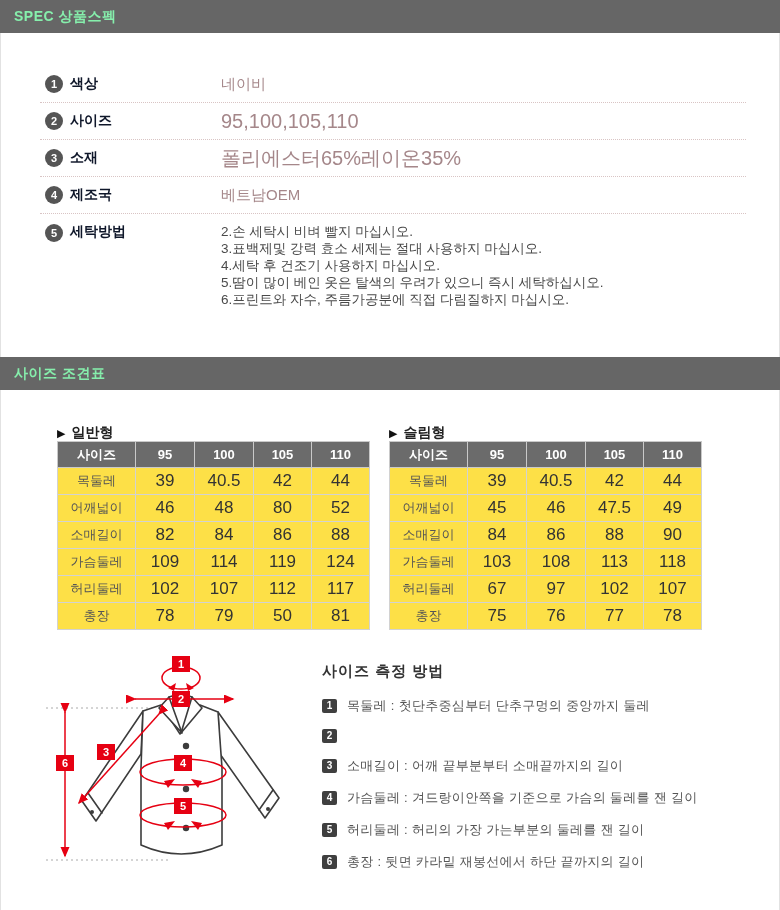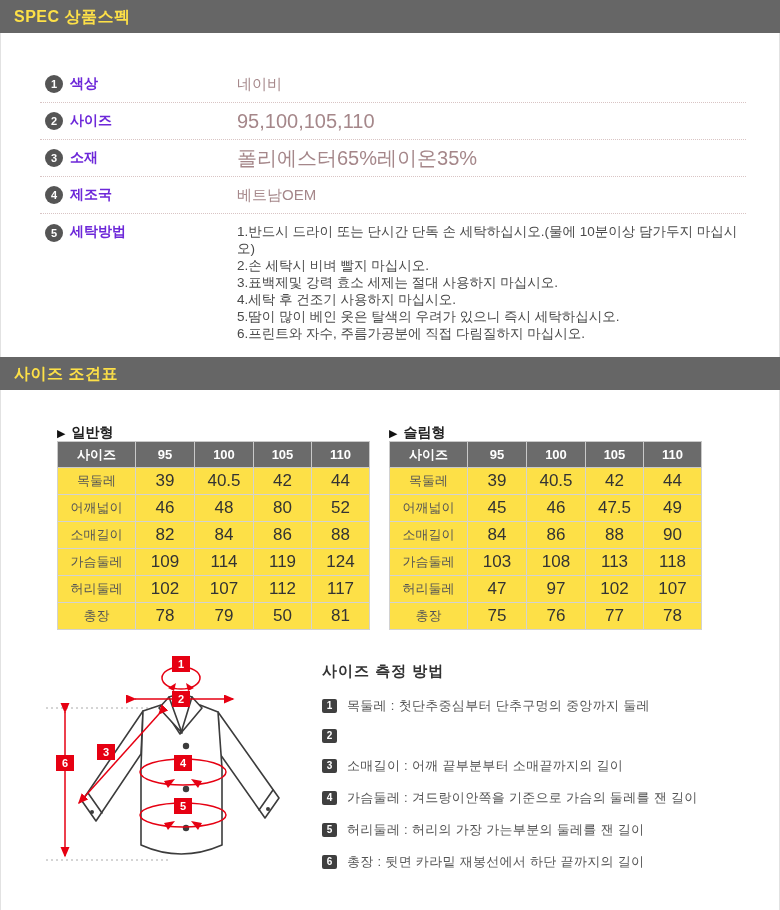--- a/index.html
+++ b/index.html
@@ -1,33 +1,33 @@
 <!DOCTYPE html>
 <html><head>
 <meta charset="utf-8">
 <style>
   * { margin:0; padding:0; box-sizing:border-box; }
   body { background:#fff; font-family:"Liberation Sans","DejaVu Sans",sans-serif; }
   #page { position:relative; width:780px; height:910px; background:#fff; overflow:hidden; }
   #side-borders { position:absolute; inset:0; border-left:1px solid #e2e2e2; border-right:1px solid #e2e2e2; z-index:1; pointer-events:none; }
 
-  .section-bar { position:absolute; left:0; width:780px; height:33px; background:#666666; color:#fde047;
-    font-size:16px; font-weight:bold; line-height:33px; padding-left:14px; letter-spacing:.5px; z-index:2; }
+  .section-bar { position:absolute; left:0; width:780px; height:33px; background:#666666; color:#86efac;
+    font-size:14px; font-weight:bold; line-height:33px; padding-left:14px; letter-spacing:.5px; z-index:2; }
   #bar-spec { top:0; }
   #bar-size { top:357px; }
 
   
   #spec-rows { position:absolute; top:66px; left:40px; right:34px; z-index:2; }
   .spec-row { display:flex; align-items:center; min-height:37px; border-bottom:1px dotted #d9c4c4; }
   .spec-row.tall { align-items:flex-start; border-bottom:none; padding-top:9px; }
   .num-circle { flex:0 0 auto; width:18px; height:18px; border-radius:50%; background:#555;
     color:#fff; font-size:11px; font-weight:bold; text-align:center; line-height:18px; margin-left:5px; }
   .spec-row.tall .num-circle { margin-top:1px; }
-  .spec-label { flex:0 0 auto; width:151px; margin-left:7px; color:#6d28d9; font-size:14px; font-weight:bold; }
-  .spec-value { color:#a5878a; font-size:15px;margin-left:16px; }
+  .spec-label { flex:0 0 auto; width:151px; margin-left:7px; color:#0f172a; font-size:14px; font-weight:bold; }
+  .spec-value { color:#a5878a; font-size:15px; }
   .spec-value.bold { font-weight:normal; font-size:20px; }
   .spec-value .wash-line { color:#4a4a4a; font-size:13.5px; line-height:17px; }
 
   
   .table-title { position:absolute; top:424px; font-size:14px; font-weight:bold; color:#222; z-index:2; }
   #title-regular { left:57px; } #title-slim { left:389px; }
   .table-title .tri { font-size:11px; margin-right:6px; color:#111; }
   .size-table { position:absolute; top:441px; width:312px; border-collapse:collapse; table-layout:fixed; z-index:2; }
   #table-regular { left:57px; } #table-slim { left:389px; }
   .size-table th { background:#6b6b6b; color:#fff; font-size:13px; font-weight:bold; height:26px; border:1px solid #c9c9c9; }
@@ -80,21 +80,20 @@
       </div>
       <div class="spec-row">
         <span class="num-circle">4</span>
         <span class="spec-label">제조국</span>
         <div class="spec-value">베트남OEM</div>
       </div>
       <div class="spec-row tall">
         <span class="num-circle">5</span>
         <span class="spec-label">세탁방법</span>
         <div class="spec-value">
-          <div class="wash-line">1.반드시 드라이 또는 단시간 단독 손 세탁하십시오.(물에 10분이상 담가두지 마십시오)</div>
           <div class="wash-line">2.손 세탁시 비벼 빨지 마십시오.</div>
           <div class="wash-line">3.표백제및 강력 효소 세제는 절대 사용하지 마십시오.</div>
           <div class="wash-line">4.세탁 후 건조기 사용하지 마십시오.</div>
           <div class="wash-line">5.땀이 많이 베인 옷은 탈색의 우려가 있으니 즉시 세탁하십시오.</div>
           <div class="wash-line">6.프린트와 자수, 주름가공분에 직접 다림질하지 마십시오.</div>
         </div>
       </div>
     </div>
 
   <div class="section-bar" id="bar-size">
@@ -211,21 +210,21 @@
         </tr>
         <tr>
           <td class="rowlab">가슴둘레</td>
           <td class="val">103</td>
           <td class="val">108</td>
           <td class="val">113</td>
           <td class="val">118</td>
         </tr>
         <tr>
           <td class="rowlab">허리둘레</td>
-          <td class="val">47</td>
+          <td class="val">67</td>
           <td class="val">97</td>
           <td class="val">102</td>
           <td class="val">107</td>
         </tr>
         <tr>
           <td class="rowlab">총장</td>
           <td class="val">75</td>
           <td class="val">76</td>
           <td class="val">77</td>
           <td class="val">78</td>

